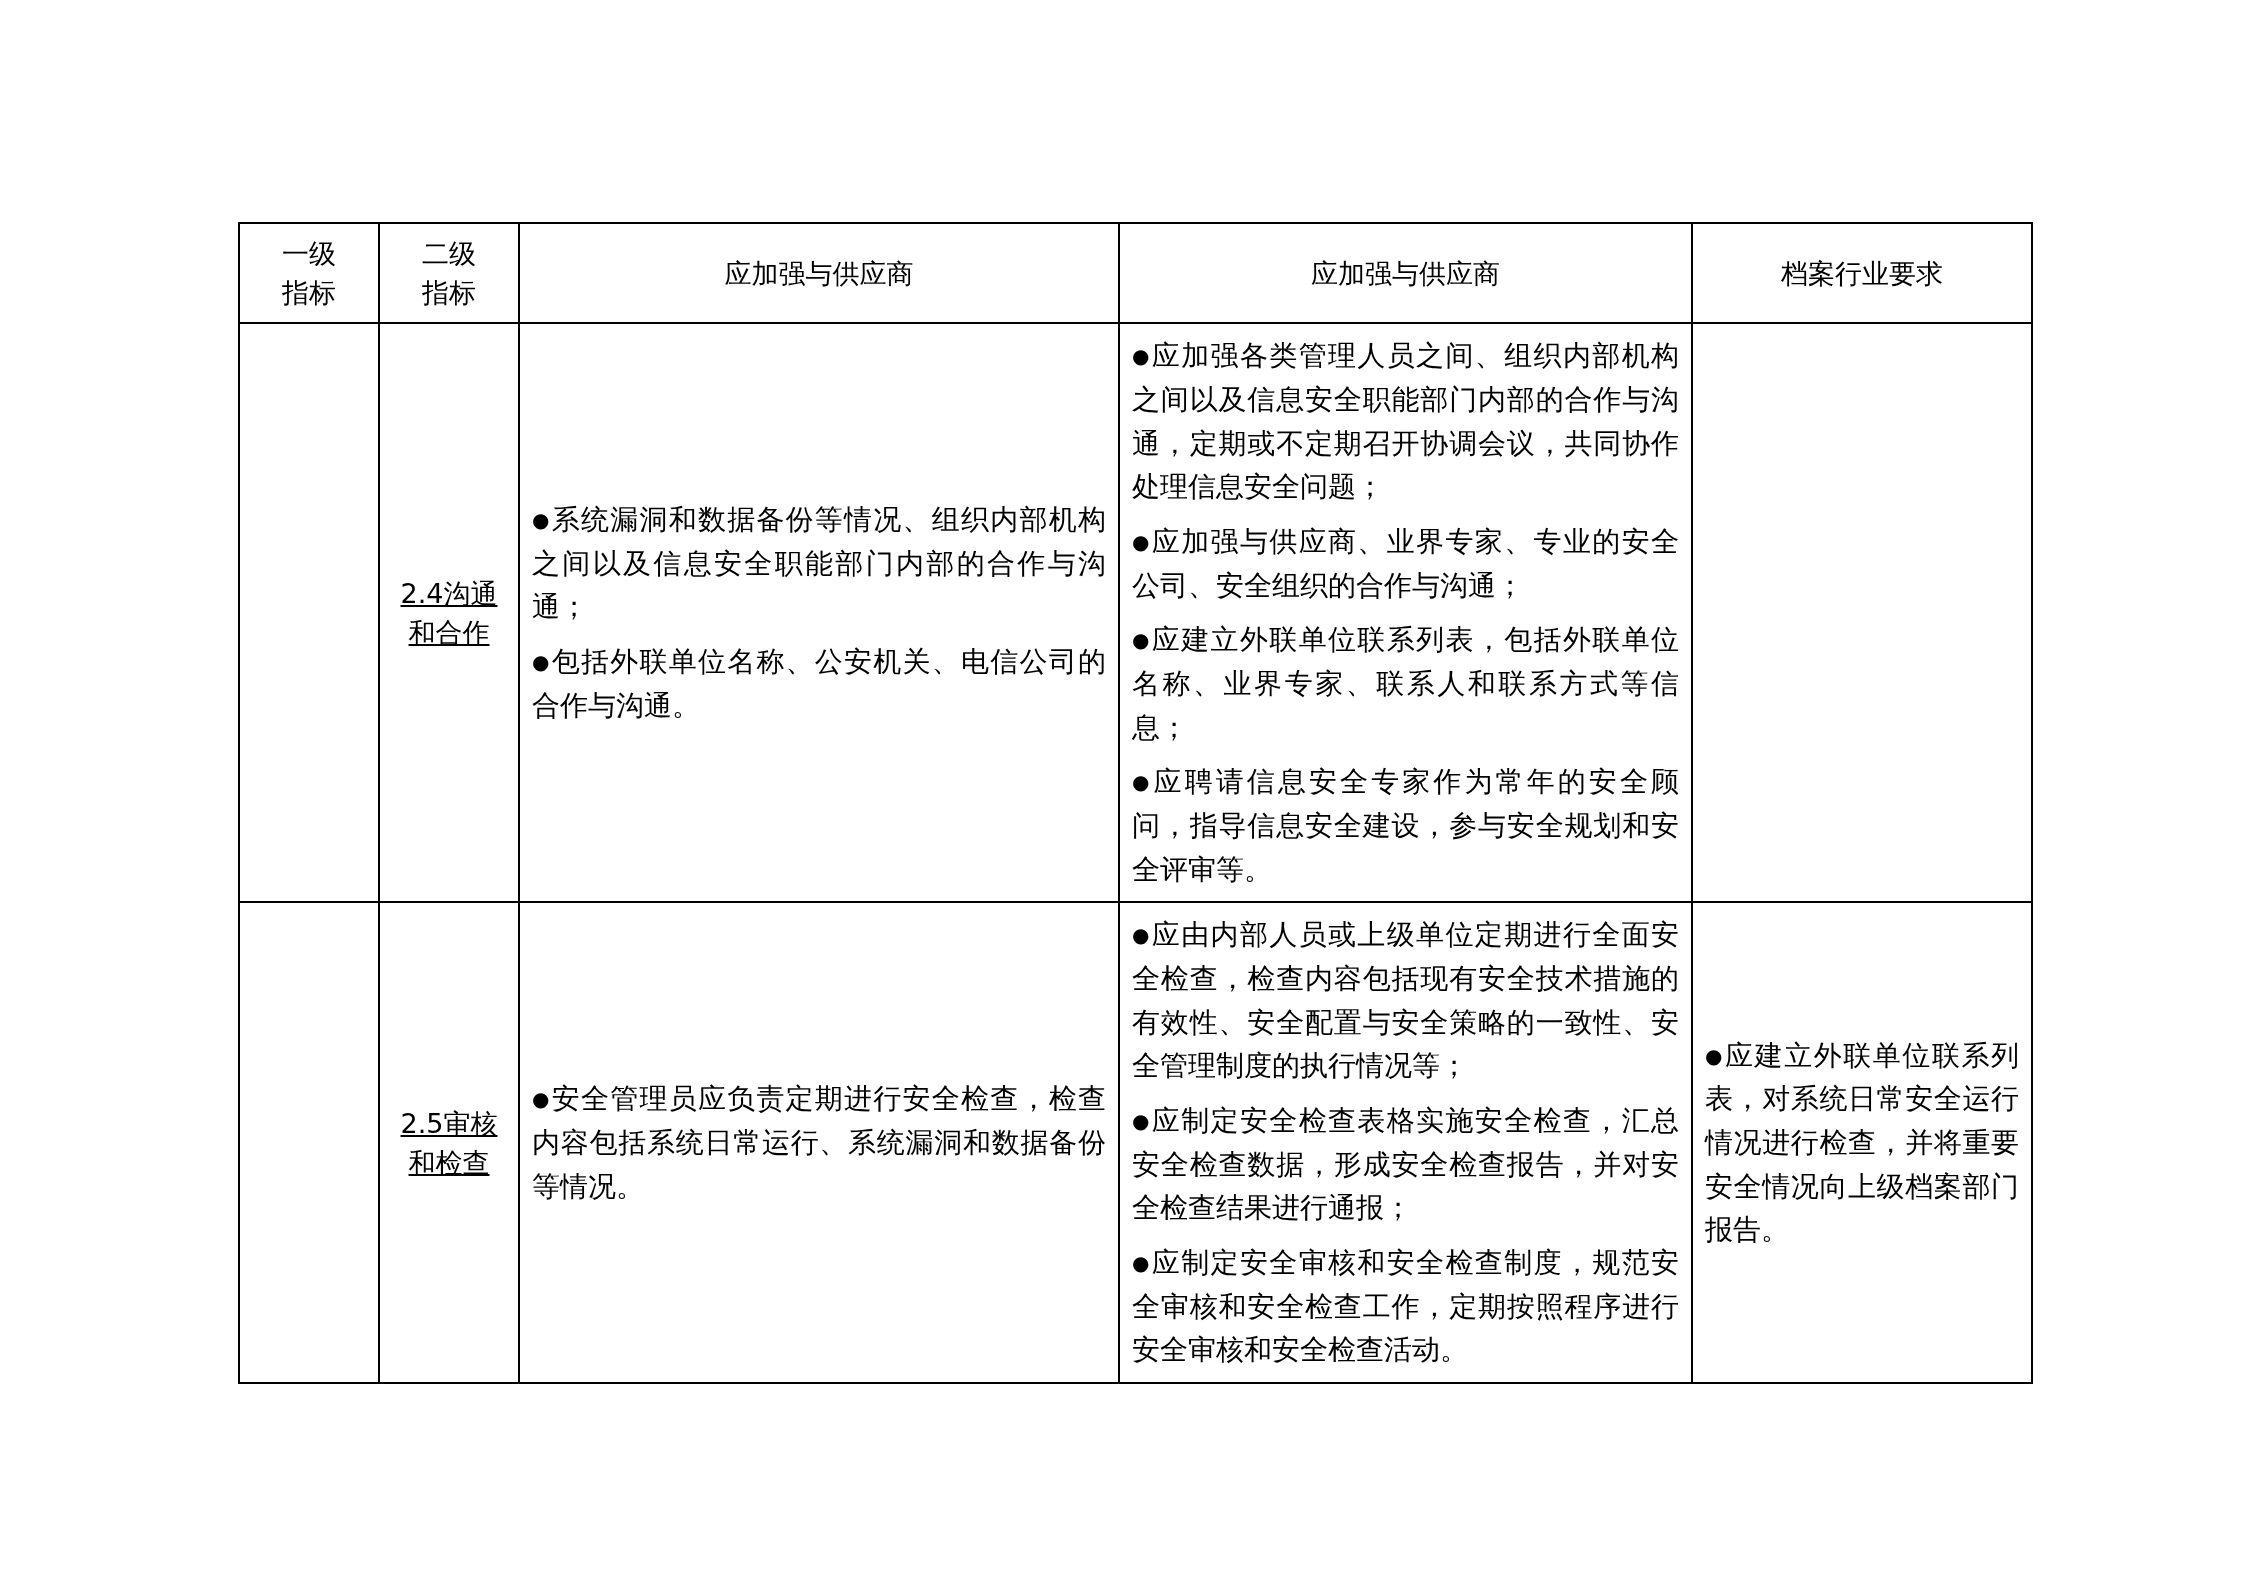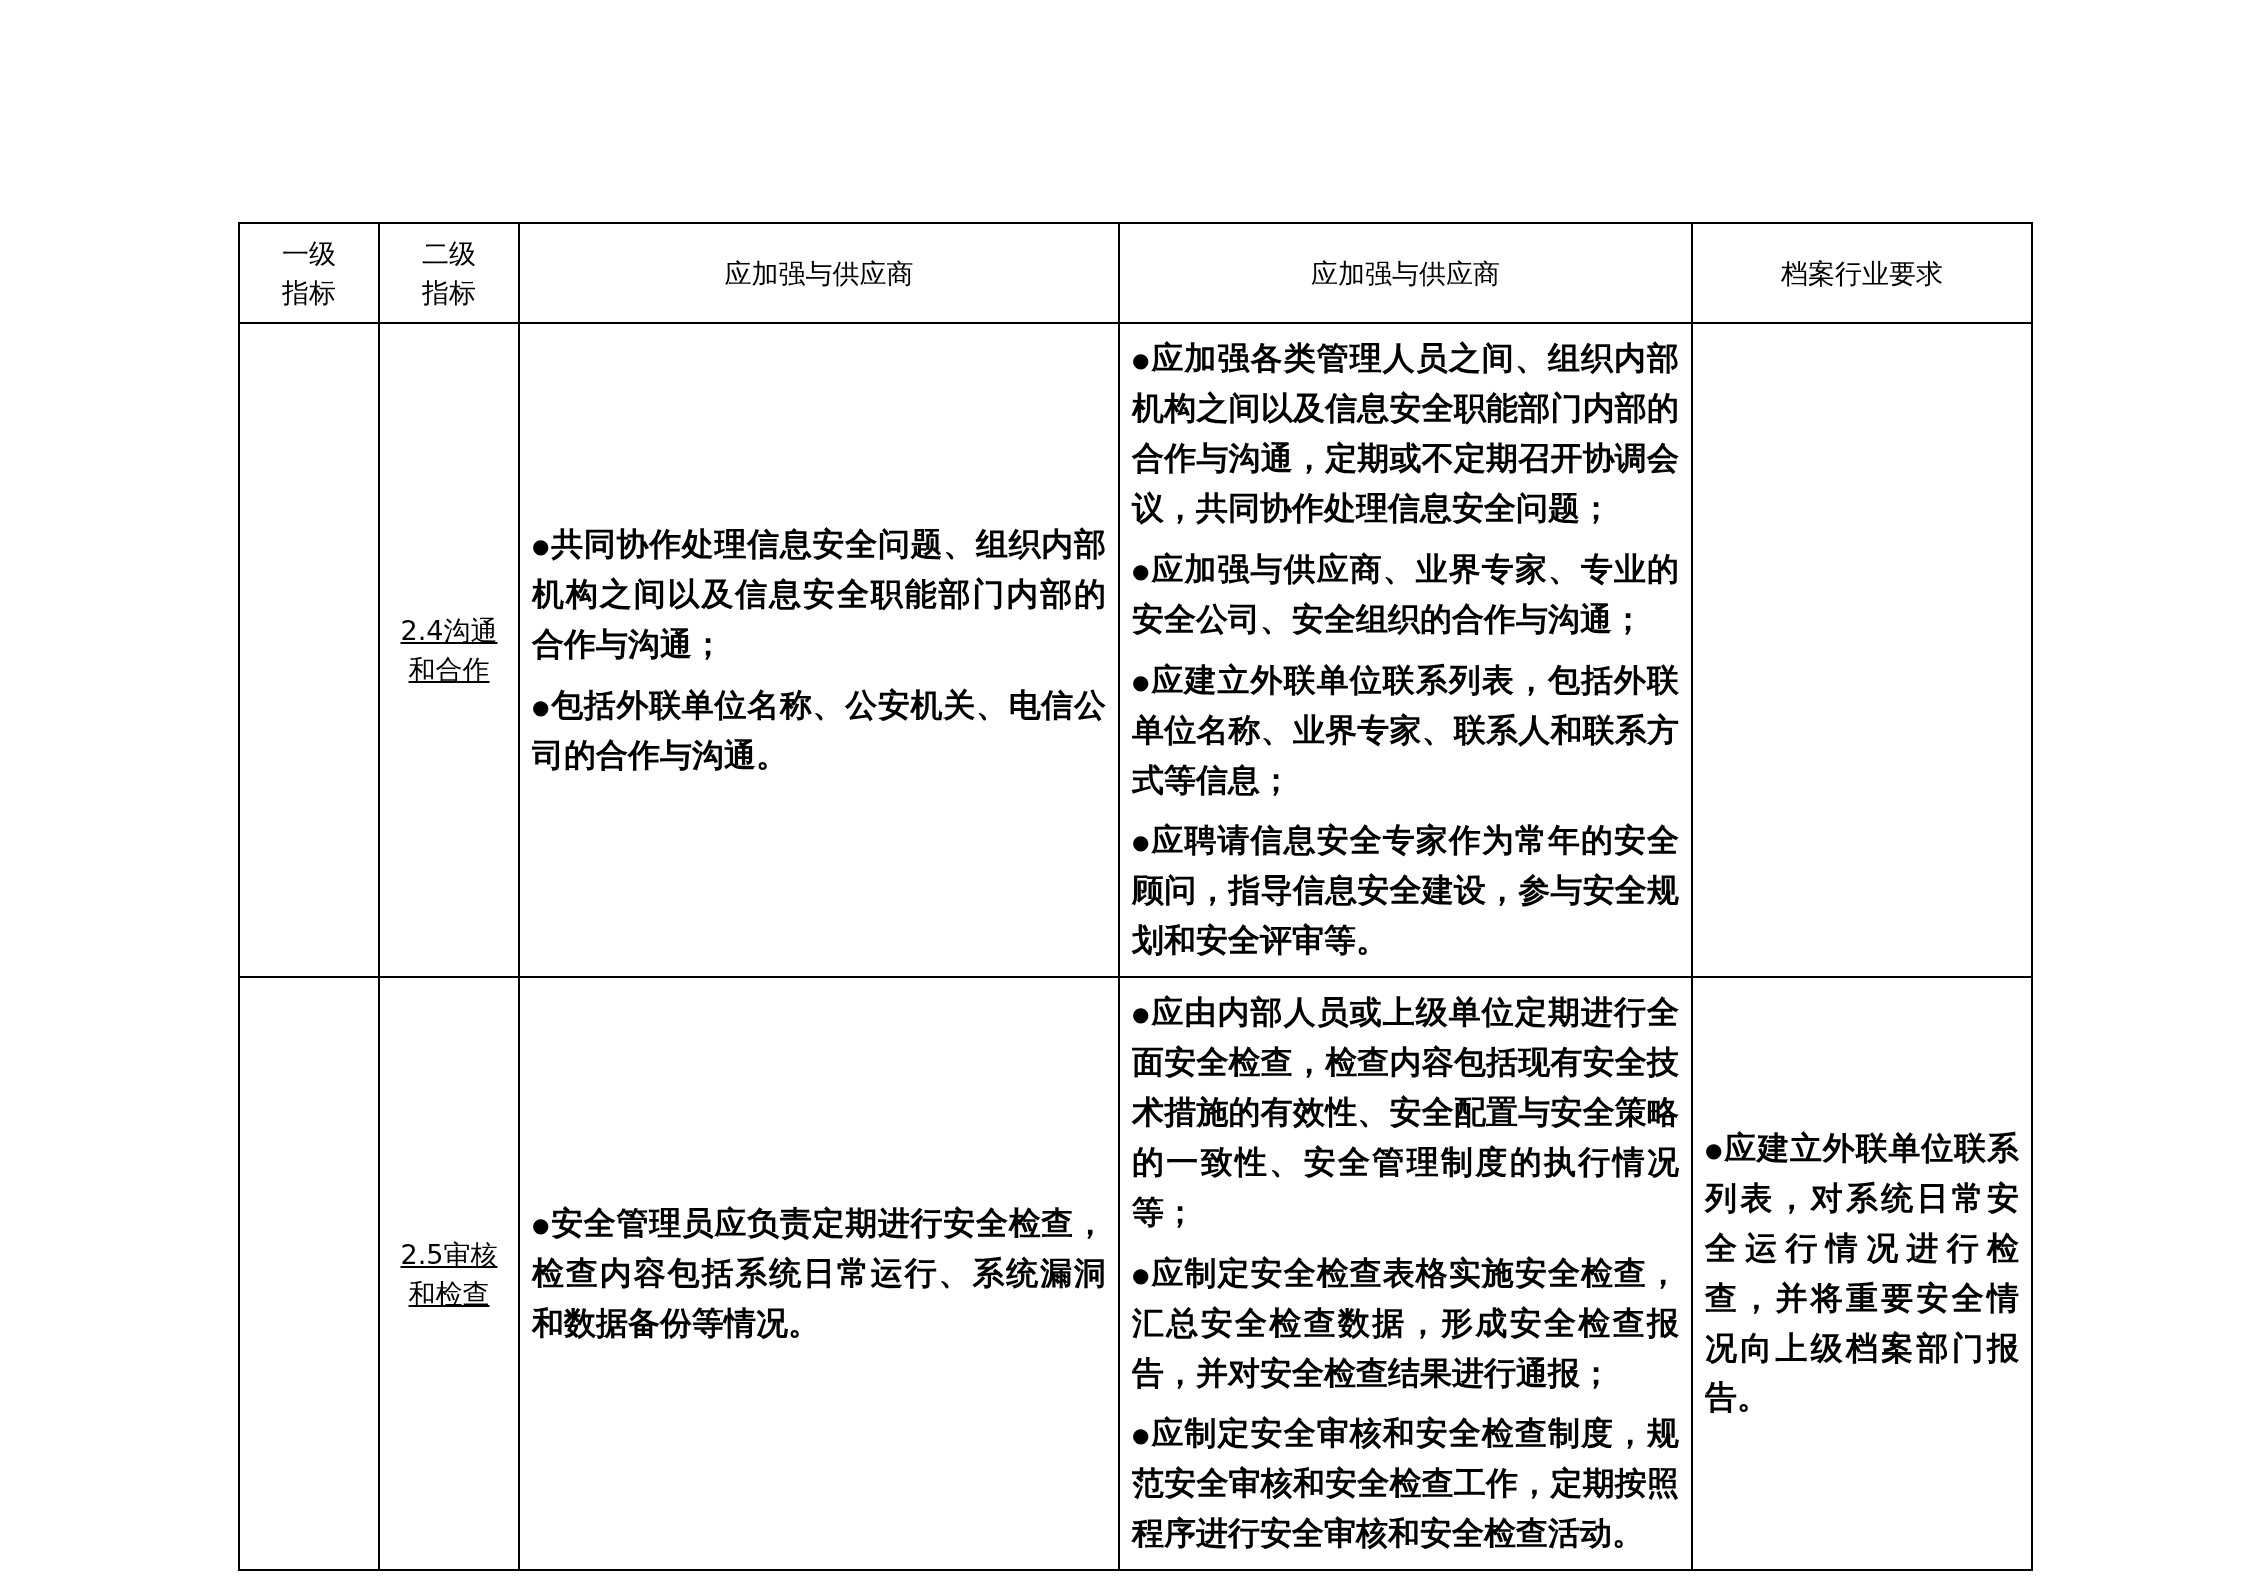--- a/index.html
+++ b/index.html
@@ -67,23 +67,22 @@
   td.idx1 {
     text-align: center;
   }
   .para {
     margin: 0;
     text-indent: 0;
     text-align: justify;
     text-justify: inter-ideograph;
   }
   .cell-body {
-    font-size: 32px;
+    font-size: 28px;
     line-height: 1.56;
-    font-weight: bold;
   }
   .cell-body .para + .para {
     margin-top: 11px;
   }
   .bullet::before {
     content: "●";
     font-size: 20px;
     vertical-align: 2px;
     margin-right: 1px;
   }
@@ -119,21 +118,21 @@
           <td><span>档案行业要求</span></td>
         </tr>
       </thead>
       <tbody>
         <tr>
           <td class="idx1"></td>
           <td class="idx2">2.4沟通
 和合作</td>
           <td class="col3">
             <div class="cell-body">
-              <p class="para bullet">共同协作处理信息安全问题、组织内部机构之间以及信息安全职能部门内部的合作与沟通；</p>
+              <p class="para bullet">系统漏洞和数据备份等情况、组织内部机构之间以及信息安全职能部门内部的合作与沟通；</p>
               <p class="para bullet">包括外联单位名称、公安机关、电信公司的合作与沟通。</p>
             </div>
           </td>
           <td class="col4">
             <div class="cell-body">
               <p class="para bullet">应加强各类管理人员之间、组织内部机构之间以及信息安全职能部门内部的合作与沟通，定期或不定期召开协调会议，共同协作处理信息安全问题；</p>
               <p class="para bullet">应加强与供应商、业界专家、专业的安全公司、安全组织的合作与沟通；</p>
               <p class="para bullet">应建立外联单位联系列表，包括外联单位名称、业界专家、联系人和联系方式等信息；</p>
               <p class="para bullet">应聘请信息安全专家作为常年的安全顾问，指导信息安全建设，参与安全规划和安全评审等。</p>
             </div>

